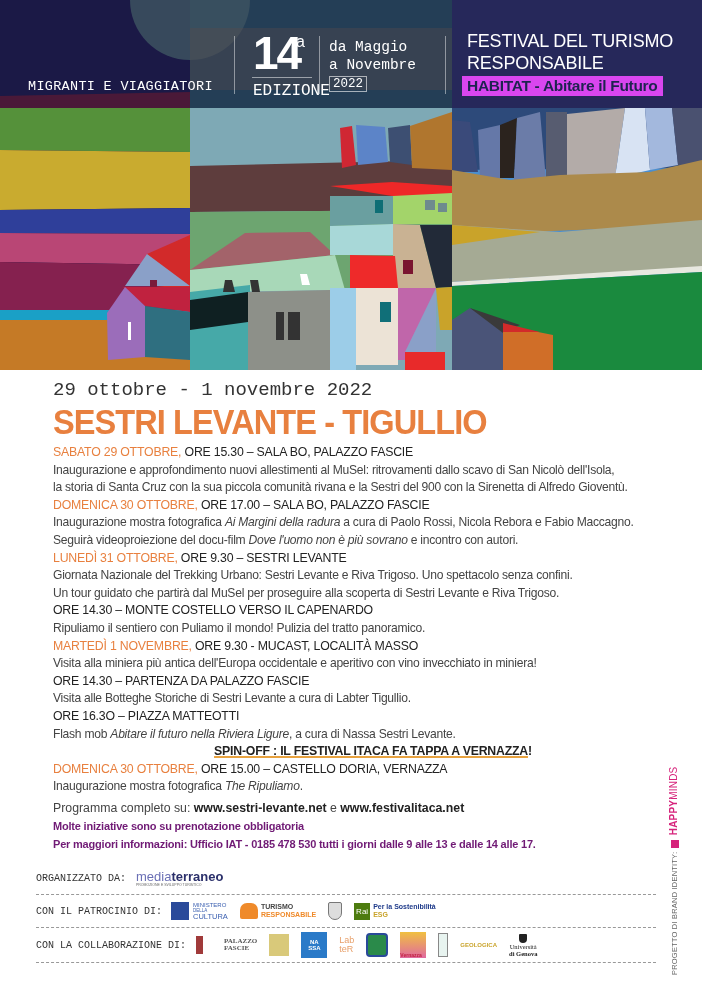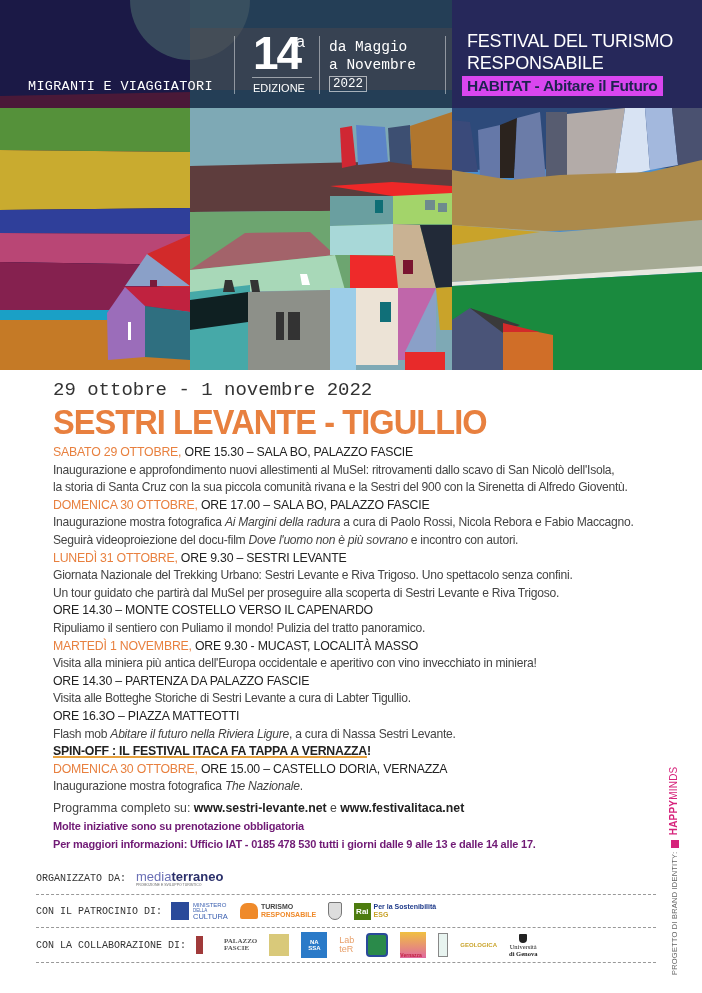--- a/index.html
+++ b/index.html
@@ -8,37 +8,37 @@
 
   
   .hero { position: absolute; left: 0; top: 0; width: 702px; height: 370px; overflow: hidden; background: #1f2a4a; }
   .hero svg.art { position: absolute; left: 0; top: 0; }
   .header-band { position: absolute; left: 0; top: 0; width: 702px; height: 108px; }
   .logo-itaca { position: absolute; left: 26px; top: 30px; color: #fff; font-family: "Liberation Serif", serif; font-size: 49px; letter-spacing: 1px; line-height: 1; }
   .logo-sub { position: absolute; left: 28px; top: 79px; color: #fff; font-family: "Liberation Mono", monospace; font-size: 13.5px; letter-spacing: 0.3px; }
   .vdiv { position: absolute; width: 1px; background: rgba(255,255,255,0.45); }
   .edition-num { position: absolute; left: 253px; top: 30px; color: #fff; font-family: "Liberation Sans", sans-serif; font-weight: bold; font-size: 46px; line-height: 1; letter-spacing: -2px; }
   .edition-sup { position: absolute; left: 296px; top: 33px; color: #fff; font-size: 16px; }
-  .edition-label { position: absolute; left: 253px; top: 82px; color: #fff; font-family: Liberation Sans, sans-serif; font-size: 11px; }
+  .edition-label { position: absolute; left: 253px; top: 82px; color: #fff; font-family: Liberation Mono, monospace; font-size: 16px; }
   .edition-line { position: absolute; left: 252px; top: 77px; width: 60px; height: 1px; background: rgba(255,255,255,0.5); }
   .dates { position: absolute; left: 329px; top: 38px; color: #fff; font-family: "Liberation Mono", monospace; font-size: 14.5px; line-height: 18px; }
   .dates .yr { display: inline-block; border: 1px solid rgba(255,255,255,0.6); padding: 0 3px; font-size: 12.5px; line-height: 14px; margin-top: 1px; }
   .fest-title { position: absolute; left: 467px; top: 30px; color: #fff; font-size: 18px; line-height: 22px; letter-spacing: -0.2px; }
   .habitat { position: absolute; left: 462px; top: 76px; background: #d946ef; color: #1e2350; font-weight: bold; font-size: 15.5px; padding: 1px 5px; letter-spacing: -0.3px; }
 
   
   .prog { position: absolute; left: 37px; top: 378px; width: 640px; margin-left: 16px; }
   .date-range { font-family: "Liberation Mono", monospace; font-size: 19px; color: #333; line-height: 24px; }
   .city-title { font-family: "Liberation Sans", sans-serif; font-weight: bold; color: #e8803f; font-size: 35px; line-height: 40px; letter-spacing: -1px; transform: scaleX(0.93); transform-origin: left; white-space: nowrap; }
   .events { margin-top: 2px; }
   .ev-head { font-size: 12.3px; line-height: 17.6px; color: #222; white-space: nowrap; letter-spacing: -0.2px; }
   .ev-head .day { color: #e8803f; }
   .ev-desc { font-size: 12.1px; line-height: 17.6px; color: #444; white-space: nowrap; letter-spacing: -0.25px; }
   .ev-desc i { font-style: italic; }
-  .spinoff { font-weight: bold; font-size: 12.3px; line-height: 17.6px; color: #222; text-decoration: underline; text-decoration-color: #e8a23f; text-decoration-thickness: 2px; white-space: nowrap; letter-spacing: -0.2px; }
+  .spinoff { font-weight: bold; font-size: 12.3px; line-height: 17.6px; color: #222; text-decoration: underline; text-decoration-color: #e8a23f; text-decoration-thickness: 2px; white-space: nowrap; letter-spacing: -0.2px; text-align: center; }
   .prog-link { font-size: 12.3px; line-height: 18px; color: #444; margin-top: 3px; white-space: nowrap; }
   .prog-link b { color: #222; }
   .orange-note { font-weight: bold; font-size: 11px; line-height: 18px; color: #701a75; white-space: nowrap; letter-spacing: -0.2px; }
 
   
   .partners { position: absolute; left: 36px; top: 862px; width: 620px; }
   .p-row { display: flex; align-items: center; height: 32px; font-family: "Liberation Mono", monospace; font-size: 10px; color: #333; }
   .p-row .lbl { white-space: nowrap; }
   .dash { border-top: 1px dashed #999; width: 620px; }
   .logo { display: inline-flex; align-items: center; justify-content: center; margin-right: 12px; font-family: "Liberation Sans", sans-serif; }
@@ -187,21 +187,21 @@
     <div class="ev-desc">Visita alla miniera più antica dell'Europa occidentale e aperitivo con vino invecchiato in miniera!</div>
 
     <div class="ev-head">ORE 14.30 – PARTENZA DA PALAZZO FASCIE</div>
     <div class="ev-desc">Visita alle Botteghe Storiche di Sestri Levante a cura di Labter Tigullio.</div>
 
     <div class="ev-head">ORE 16.3O – PIAZZA MATTEOTTI</div>
     <div class="ev-desc"><span>Flash mob </span><i>Abitare il futuro nella Riviera Ligure</i><span>, a cura di Nassa Sestri Levante.</span></div>
 
     <div class="spinoff"><span>SPIN-OFF : IL FESTIVAL ITACA FA TAPPA A VERNAZZA</span><span style="text-decoration:none; display:inline-block;">!</span></div>
     <div class="ev-head"><span class="day">DOMENICA 30 OTTOBRE,</span><span> ORE 15.00 – CASTELLO DORIA, VERNAZZA</span></div>
-    <div class="ev-desc"><span>Inaugurazione mostra fotografica </span><i>The Nazionale</i><span>.</span></div>
+    <div class="ev-desc"><span>Inaugurazione mostra fotografica </span><i>The Ripuliamo</i><span>.</span></div>
 
     <div class="prog-link"><span>Programma completo su: </span><b>www.sestri-levante.net</b><span> e </span><b>www.festivalitaca.net</b></div>
     <div class="orange-note">Molte iniziative sono su prenotazione obbligatoria</div>
     <div class="orange-note">Per maggiori informazioni: Ufficio IAT - 0185 478 530 tutti i giorni dalle 9 alle 13 e dalle 14 alle 17.</div>
   </div>
 </div>
 
 <div class="partners">
   <div class="p-row">
     <span class="lbl" style="width:100px;">ORGANIZZATO DA:</span>
@@ -226,21 +226,21 @@
       <span style="display:inline-block;width:18px;height:16px;background:#ef8a2a;border-radius:7px 7px 2px 2px;"></span>
       <span style="display:flex;flex-direction:column;line-height:8px;color:#ef8a2a;font-size:7px;font-weight:bold;">
         <span style="color:#444;">TURISMO</span>
         <span>RESPONSABILE</span>
       </span>
     </span>
     <span class="logo">
       <span style="display:inline-block;width:14px;height:18px;border:1px solid #777;border-radius:2px 2px 7px 7px;background:#ddd;"></span>
     </span>
     <span class="logo" style="gap:3px;">
-      <span style="display:inline-block;background:#4d7c0f;color:#fff;font-size:8px;font-weight:bold;padding:4px 2px;">Rai</span>
+      <span style="display:inline-block;background:#4d7c0f;color:#fff;font-size:8px;font-weight:normal;padding:4px 2px;">Rai</span>
       <span style="display:flex;flex-direction:column;line-height:8px;font-size:7px;font-weight:bold;color:#1e3a8a;">
         <span>Per la Sostenibilità</span>
         <span style="color:#c9a32a;">ESG</span>
       </span>
     </span>
   </div>
   <div class="dash"></div>
 
   <div class="p-row" style="height:34px;">
     <span class="lbl" style="width:160px;">CON LA COLLABORAZIONE DI:</span>

